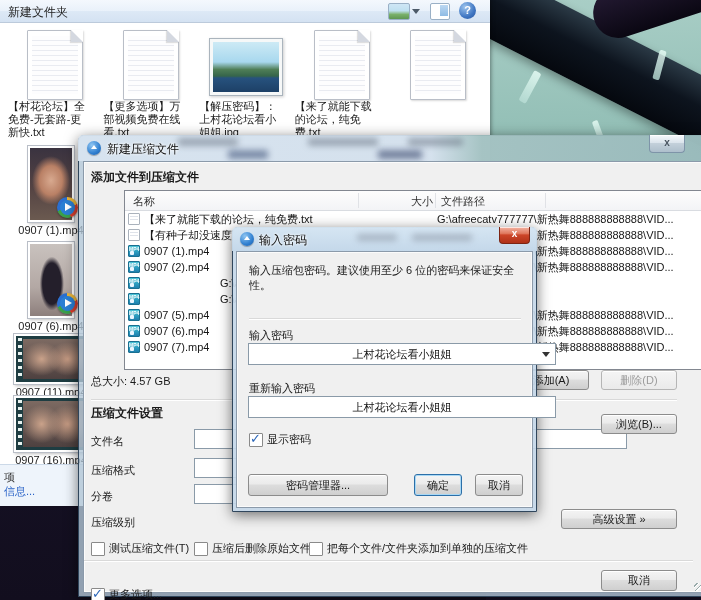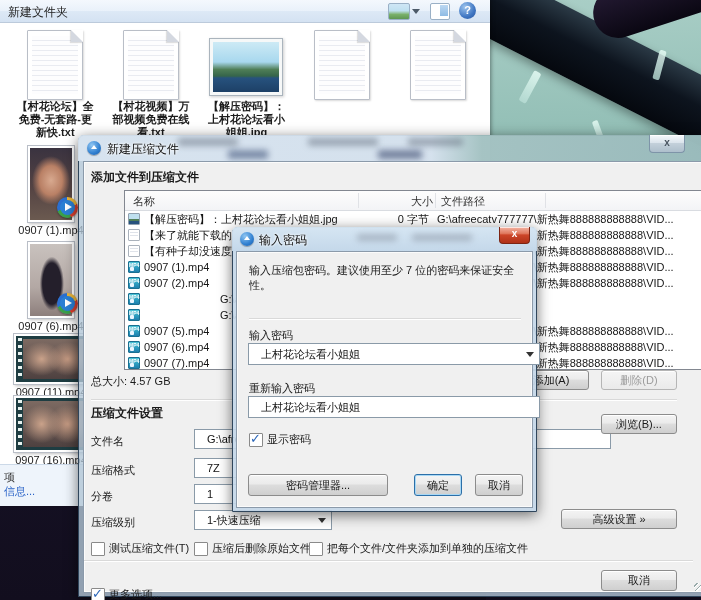--- a/index.html
+++ b/index.html
@@ -29,21 +29,21 @@
   .tb-views{left:388px;top:3px;width:20px;height:15px;border:1px solid #9ab0c6;border-radius:2px;
     background:linear-gradient(180deg,#cfe6f5 0%,#bfe0f0 45%,#79b06a 70%,#5e9653 100%);}
   .tb-arrow{left:412px;top:9px;width:0;height:0;border-left:4px solid transparent;border-right:4px solid transparent;border-top:5px solid #4c5a68;}
   .tb-pane{left:430px;top:3px;width:18px;height:15px;border:1px solid #9ab0c6;border-radius:2px;background:#fff;}
   .tb-pane::after{content:"";position:absolute;right:1px;top:1px;width:8px;height:11px;background:linear-gradient(180deg,#bcd8f2,#8fbbe4);}
   .tb-help{left:459px;top:2px;width:17px;height:17px;border-radius:50%;
     background:radial-gradient(circle at 35% 30%,#9cc4ee,#3f76c2 60%,#27539b);
     color:#fff;font-size:11px;font-weight:bold;text-align:center;line-height:17px;}
 
   .files-row{position:absolute;left:8px;top:26px;width:478px;height:116px;display:flex;}
-  .file-item{width:95px;margin-right:1px;text-align:center;position:relative;font-weight:bold;}
+  .file-item{width:95px;margin-right:1px;text-align:left;position:relative;}
   .big-icon-wrap{height:74px;display:flex;align-items:flex-end;justify-content:center;}
   .txt-big{position:relative;width:46px;height:58px;background:#fdfdfe;border:1px solid #b9bec7;border-radius:1px;
     box-shadow:1px 1px 2px rgba(0,0,0,.15);
     background-image:repeating-linear-gradient(180deg,transparent 0 4px,#e9ebf1 4px 5px);
     background-clip:content-box;padding:5px 4px;}
   .txt-big::after{content:"";position:absolute;right:-1px;top:-1px;width:0;height:0;
     border-left:12px solid #d4d8e0;border-top:12px solid #fff;
     box-shadow:-1px 1px 1px rgba(0,0,0,.12);}
   .jpg-big{position:relative;width:66px;height:50px;background:#f6f8f8;border:1px solid #aab4bd;padding:3px;
     box-shadow:1px 1px 3px rgba(0,0,0,.2);margin-bottom:4px;}
@@ -106,21 +106,21 @@
 
   .bold-hd{font-size:12px;font-weight:bold;color:#1a1a1a;}
   .lbl{font-size:11px;color:#1a1a1a;}
   .hline{height:1px;background:#d9d9d9;box-shadow:0 1px 0 #fff;}
 
   .win-btn{background:linear-gradient(180deg,#f4f4f4 0%,#ebebeb 45%,#dddddd 50%,#cfcfcf 100%);
     border:1px solid #8c8c8c;border-radius:3px;font-size:11px;color:#1a1a1a;text-align:center;
     box-shadow:inset 0 1px 0 #fff;font-family:inherit;}
   .win-btn.disabled{color:#9b9b9b;border-color:#b5b5b5;background:linear-gradient(180deg,#f5f5f5,#eaeaea);}
   .win-btn.default{border-color:#2c6fa8;box-shadow:inset 0 0 0 1px #a8d8f5,inset 0 1px 0 #dff2fd;}
-  .textbox{background:#fff;border:1px solid #8a9aa8;font-size:11px;color:#111;padding:0 12px;overflow:hidden;white-space:nowrap;}
+  .textbox{background:#fff;border:1px solid #8a9aa8;font-size:11px;color:#111;padding:0 20px;overflow:hidden;white-space:nowrap;text-align:center;}
   .combo-arr{position:absolute;right:5px;top:50%;margin-top:-2px;width:0;height:0;
     border-left:4px solid transparent;border-right:4px solid transparent;border-top:5px solid #333;}
   .cb{width:12px;height:12px;background:#fff;border:1px solid #8a8a8a;border-radius:1px;display:inline-block;position:relative;flex:none;}
   .cb.checked::after{content:"\2713";position:absolute;left:0px;top:-3px;font-size:13px;font-weight:bold;color:#2b66b8;}
 
   
   .flist{position:absolute;background:#fff;border:1px solid #828790;overflow:hidden;}
   .flist-head{position:relative;height:19px;background:linear-gradient(180deg,#fdfdfd,#f3f4f6);border-bottom:1px solid #d9dce1;font-size:11px;color:#333;}
   .fh-name{position:absolute;left:8px;top:3px;}
   .fh-size{position:absolute;left:240px;width:68px;top:3px;text-align:right;}
@@ -185,40 +185,45 @@
             <div>【村花论坛】全</div>
             <div>免费-无套路-更</div>
             <div>新快.txt</div>
           </div>
         </div>
         <div class="file-item">
           <div class="big-icon-wrap">
             <div class="txt-big"></div>
           </div>
           <div class="file-label">
-            <div>【村花视频】万</div>
+            <div>【更多选项】万</div>
             <div>部视频免费在线</div>
             <div>看.txt</div>
           </div>
         </div>
         <div class="file-item">
           <div class="big-icon-wrap">
             <div class="jpg-big">
               <div class="pic"></div>
             </div>
           </div>
           <div class="file-label">
             <div>【解压密码】：</div>
             <div>上村花论坛看小</div>
             <div>姐姐.jpg</div>
           </div>
         </div>
         <div class="file-item">
           <div class="big-icon-wrap">
             <div class="txt-big"></div>
+          </div>
+          <div class="file-label">
+            <div>【来了就能下载</div>
+            <div>的论坛，纯免</div>
+            <div>费.txt</div>
           </div>
         </div>
         <div class="file-item">
           <div class="big-icon-wrap">
             <div class="txt-big"></div>
           </div>
         </div>
       </div>
     <div class="video-col" id="video-col">
         <div class="vitem" style="top: 146px;">
@@ -273,26 +278,20 @@
         <div class="flist-head">
           <span class="fh-name">名称</span>
           <span class="fh-size">大小</span>
           <span class="fh-path">文件路径</span>
           <span class="fh-sep" style="left:233px;"></span>
           <span class="fh-sep" style="left:310px;"></span>
           <span class="fh-sep" style="left:420px;"></span>
         </div>
         <div id="list-rows" style="position:absolute;left:0;top:20px;right:18px;bottom:0;overflow:hidden;">
             <div class="lrow">
-              <span class="lic jpg"></span>
-              <span class="lname">【解压密码】：上村花论坛看小姐姐.jpg</span>
-              <span class="lsize">0 字节</span>
-              <span class="lpath">G:\afreecatv777777\新热舞888888888888\VID...</span>
-            </div>
-            <div class="lrow">
               <span class="lic txt"></span>
               <span class="lname">【来了就能下载的论坛，纯免费.txt</span>
               <span class="lsize"></span>
               <span class="lpath">G:\afreecatv777777\新热舞888888888888\VID...</span>
             </div>
             <div class="lrow">
               <span class="lic txt"></span>
               <span class="lname">【有种子却没速度？来村花论坛.txt</span>
               <span class="lsize"></span>
               <span class="lpath">G:\afreecatv777777\新热舞888888888888\VID...</span>
@@ -359,24 +358,20 @@
       <div class="abs lbl" style="left:7px;top:301px;">压缩格式</div>
       <div class="abs textbox" style="left:110px;top:296px;width:150px;height:18px;line-height:18px;">
         <span>7Z</span>
         <span class="combo-arr"></span>
       </div>
 
       <div class="abs lbl" style="left:7px;top:327px;">分卷</div>
       <div class="abs textbox" style="left:110px;top:322px;width:150px;height:18px;line-height:18px;">1</div>
 
       <div class="abs lbl" style="left:7px;top:353px;">压缩级别</div>
-      <div class="abs textbox" style="left:110px;top:348px;width:112px;height:18px;line-height:18px;">
-        <span>1-快速压缩</span>
-        <span class="combo-arr"></span>
-      </div>
       <button class="abs win-btn" style="left:477px;top:347px;width:116px;height:20px;">高级设置 »</button>
 
       <div id="cb-row">
           <div class="cbrow-item" style="left: 7px; top: 379px;">
             <span class="cb"></span>
             <span>测试压缩文件(T)</span>
           </div>
           <div class="cbrow-item" style="left: 110px; top: 379px;">
             <span class="cb"></span>
             <span>压缩后删除原始文件</span>
@@ -402,21 +397,21 @@
     <div class="glass" style="background:rgba(196,215,232,.92);"></div>
     <div class="titlebar t-pass" style="height:24px;">
       <div class="blob" style="left:125px;top:7px;width:40px;height:7px;background:#8a94a2;"></div>
       <div class="blob" style="left:180px;top:7px;width:60px;height:7px;background:#8a94a2;"></div>
     </div>
     <div class="dlg-icon" style="left:8px;top:5px;"></div>
     <div class="dlg-title" style="left:27px;top:5px;">输入密码</div>
     <div class="close-red" style="right:7px;">x</div>
 
     <div class="dlg-body" style="left:4px;right:4px;top:24px;bottom:4px;">
-      <div class="abs lbl" style="left:12px;top:11px;width:272px;line-height:15px;">输入压缩包密码。建议使用至少 7 位的密码来保证安全性。</div>
+      <div class="abs lbl" style="left:12px;top:11px;width:272px;line-height:15px;">输入压缩包密码。建议使用至少 6 位的密码来保证安全性。</div>
       <div class="abs hline" style="left:12px;top:66px;width:272px;"></div>
 
       <div class="abs lbl" style="left:12px;top:76px;">输入密码</div>
       <div class="abs textbox" style="left:11px;top:91px;width:266px;height:20px;line-height:20px;">
         <span>上村花论坛看小姐姐</span>
         <span class="combo-arr"></span>
       </div>
 
       <div class="abs lbl" style="left:12px;top:129px;">重新输入密码</div>
       <div class="abs textbox" style="left:11px;top:144px;width:266px;height:20px;line-height:20px;">上村花论坛看小姐姐</div>

